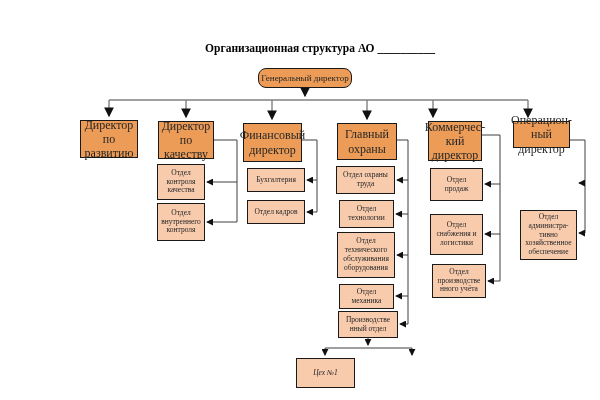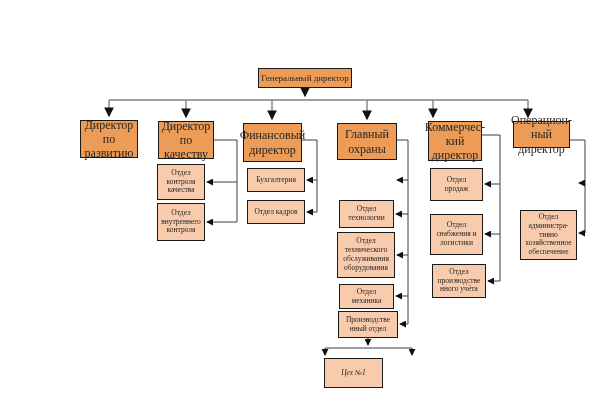--- a/index.html
+++ b/index.html
@@ -14,36 +14,37 @@
   .node{
     position:absolute;display:flex;align-items:center;justify-content:center;
     text-align:center;white-space:pre-line;box-sizing:border-box;
     color:var(--text,#262626);line-height:1.18;
   }
   .director{
     background:var(--director-fill,#EC9C56);
     border:1.6px solid var(--box-border,#1a1a1a);
     font-size:12px;
   }
-  .ceo{font-size:9px;}
+  .ceo{font-size:9px;border-radius:8px;}
   .sub{
     background:var(--department-fill,#F8CBAD);
     border:1px solid var(--box-border,#1a1a1a);
     font-size:7.5px;
   }
-  .italic{font-style:italic;margin-left:28px;}
+  .italic{font-style:italic;}
   svg{position:absolute;left:0;top:0;}
   .busline{stroke:var(--connector-bus,#808080);stroke-width:1.4;fill:none;}
   .sideline{stroke:var(--connector-side,#3f3f3f);stroke-width:1;fill:none;}
 </style>
 </head>
 <body>
 
 <div id="canvas">
 
+  <div id="title">Организационная структура АО __________</div>
 
   <svg width="600" height="400">
     <defs>
       <marker id="arr" viewBox="0 0 8 8" refX="7" refY="4" markerWidth="7" markerHeight="7" orient="auto">
         <path d="M0,0 L8,4 L0,8 Z" fill="#111111"></path>
       </marker>
     </defs>
 
     <g>
       <path class="busline" d="M305,88 V96" marker-end="url(#arr)"></path>
@@ -118,20 +119,22 @@
   <div class="node sub" style="left:157px;top:164px;width:48px;height:36px">Отдел
 контроля
 качества</div>
   <div class="node sub" style="left:157px;top:203px;width:48px;height:38px">Отдел
 внутреннего
 контроля</div>
 
   <div class="node sub" style="left:247px;top:168px;width:58px;height:24px">Бухгалтерия</div>
   <div class="node sub" style="left:247px;top:200px;width:58px;height:24px">Отдел кадров</div>
 
+  <div class="node sub" style="left:336px;top:166px;width:59px;height:28px">Отдел охраны
+труда</div>
   <div class="node sub" style="left:339px;top:200px;width:55px;height:28px">Отдел
 технологии</div>
   <div class="node sub" style="left:337px;top:232px;width:58px;height:46px">Отдел
 технического
 обслуживания
 оборудования</div>
   <div class="node sub" style="left:339px;top:284px;width:55px;height:25px">Отдел
 механика</div>
   <div class="node sub" style="left:338px;top:311px;width:60px;height:27px">Производстве
 нный отдел</div>

